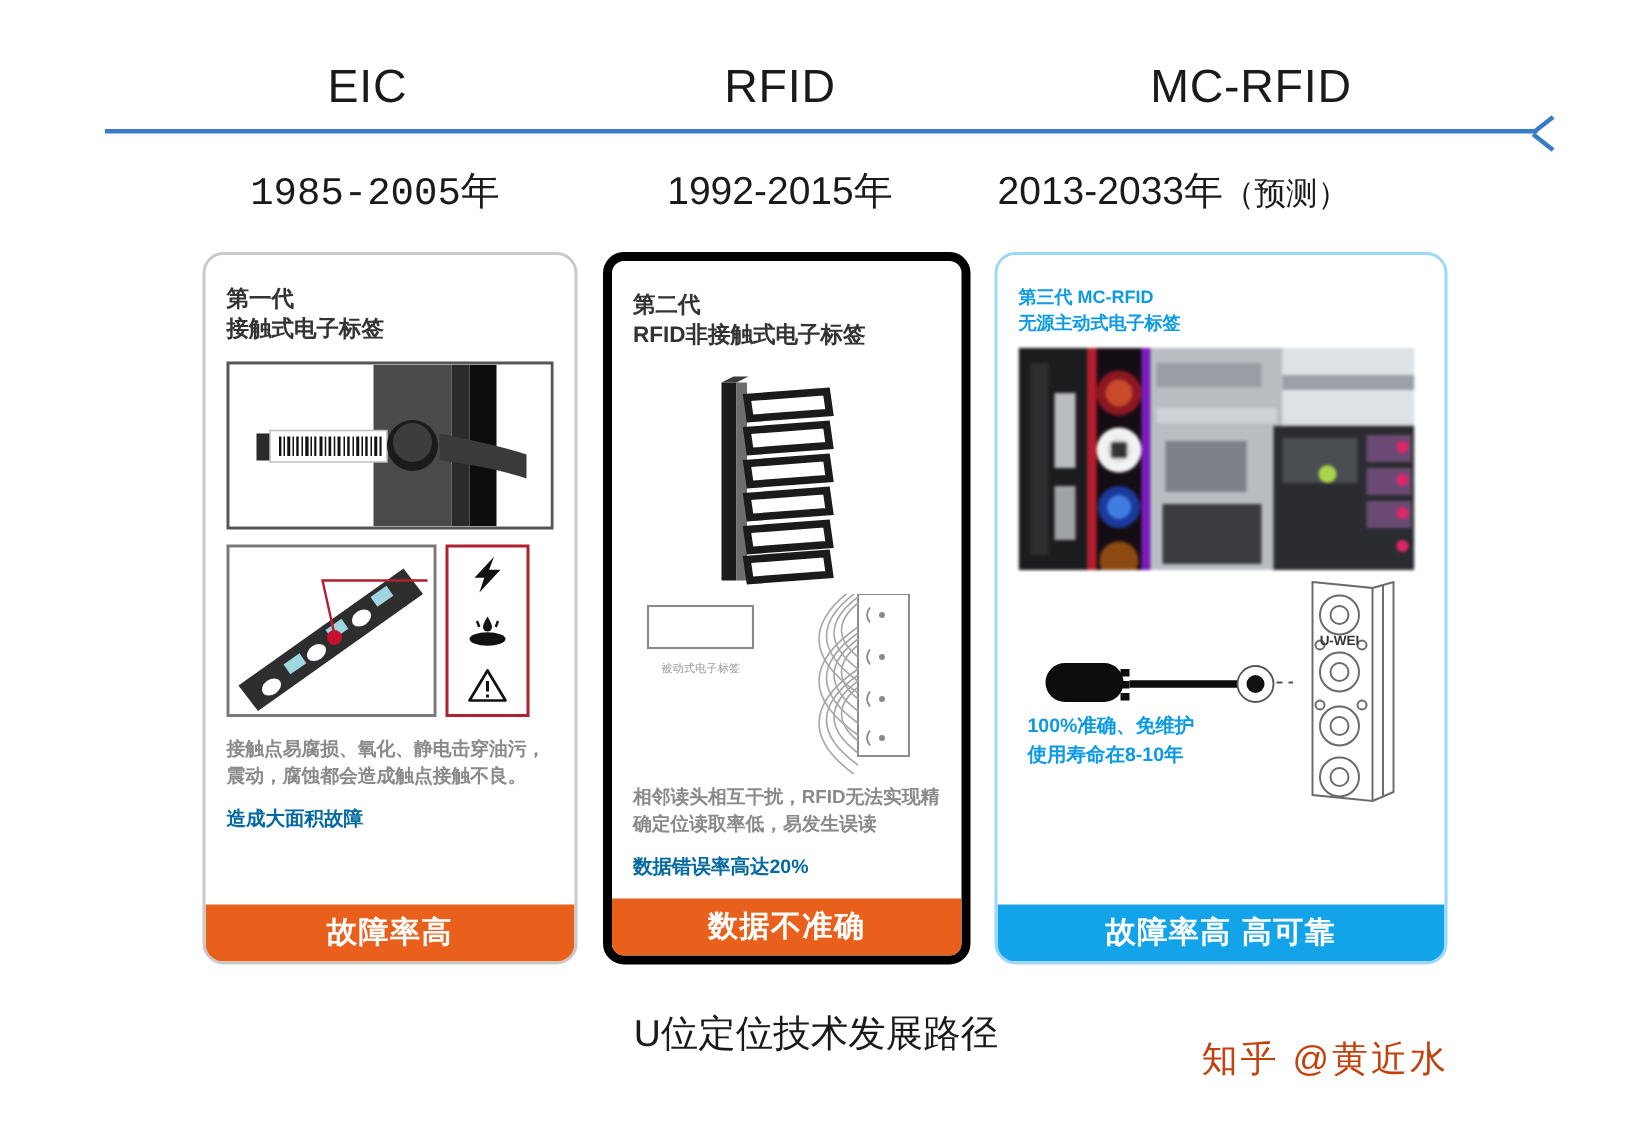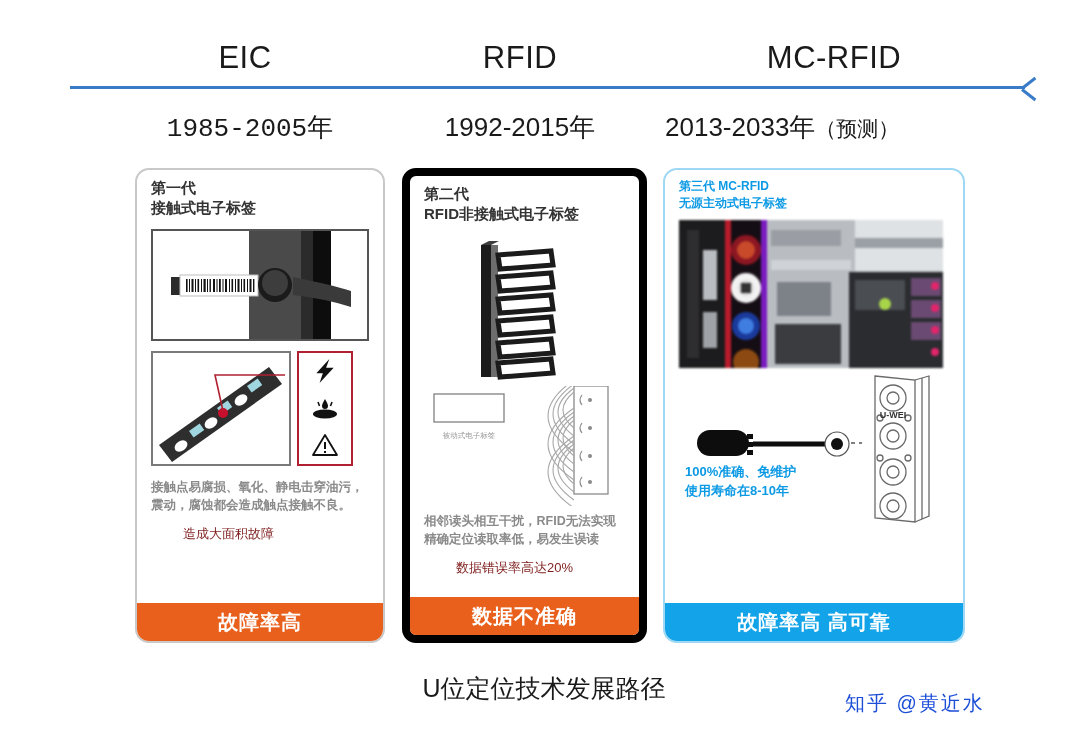--- a/index.html
+++ b/index.html
@@ -39,52 +39,52 @@
 
   
   .card {
     position: absolute; top: 168px;
     background: #fff;
     border-radius: 14px;
     overflow: hidden;
     display: flex; flex-direction: column;
   }
   .card.c1 { left: 135px; width: 250px; height: 475px; border: 2px solid #c9c9c9; }
-  .card.c2 { left: 402px; width: 245px; height: 475px; border: 8px solid #000000; }
+  .card.c2 { left: 402px; width: 245px; height: 475px; border: 6px solid #000000; }
   .card.c3 { left: 663px; width: 302px; height: 475px; border: 2px solid #9fd8f4; }
 
-  .card-body { position: relative; flex: 1 1 auto; padding: 8px 14px 0 14px; }
+  .card-body { position: relative; flex: 1 1 auto; padding: 20px 14px 0 14px; }
 
   .card-title { font-size: 15px; font-weight: bold; line-height: 1.35; color: #333; }
   .card-title.gray { color: #333; }
   .card-title.blue { color: #0d9ae5; font-size: 12px; line-height: 1.4; }
 
   .desc {
     font-size: 12.5px; line-height: 1.5; color: #8a8a8a; font-weight: bold;
   }
   .desc.blue { color: #0d9ae5; font-size: 13px; }
-  .highlight { font-size: 13px; font-weight: normal; color: #7f1d1d; margin-left: 32px; }
+  .highlight { font-size: 13px; font-weight: bold; color: #0369a1; }
 
   .footer-bar {
     flex: 0 0 auto; height: 38px; line-height: 38px; text-align: center;
     color: #fff; font-size: 20px; font-weight: bold; letter-spacing: 1px;
   }
   .footer-bar.orange { background: #e8601c; }
   .footer-bar.blue   { background: #12a3e8; }
 
   
   .photo-box { border: 2px solid #555; background: #fff; position: relative; overflow: hidden; }
 
   .caption {
     position: absolute; left: 0; right: 0; top: 672px;
     text-align: center; font-size: 25px; color: #1a1a1a;
   }
   .watermark {
-    position: absolute; left: 845px; top: 690px;
-    font-size: 20px; color: #1d4ed8; letter-spacing: 2px; white-space: nowrap;
+    position: absolute; left: 801px; top: 690px;
+    font-size: 24px; color: #c2410c; letter-spacing: 2px; white-space: nowrap;
   }
   svg { display:block; }
 </style>
 </head>
 <body>
 
 <div id="root">
 
   <div class="era-label" style="left:155px; top:40px; width:180px;">EIC</div>
   <div class="era-label" style="left:430px; top:40px; width:180px;">RFID</div>

